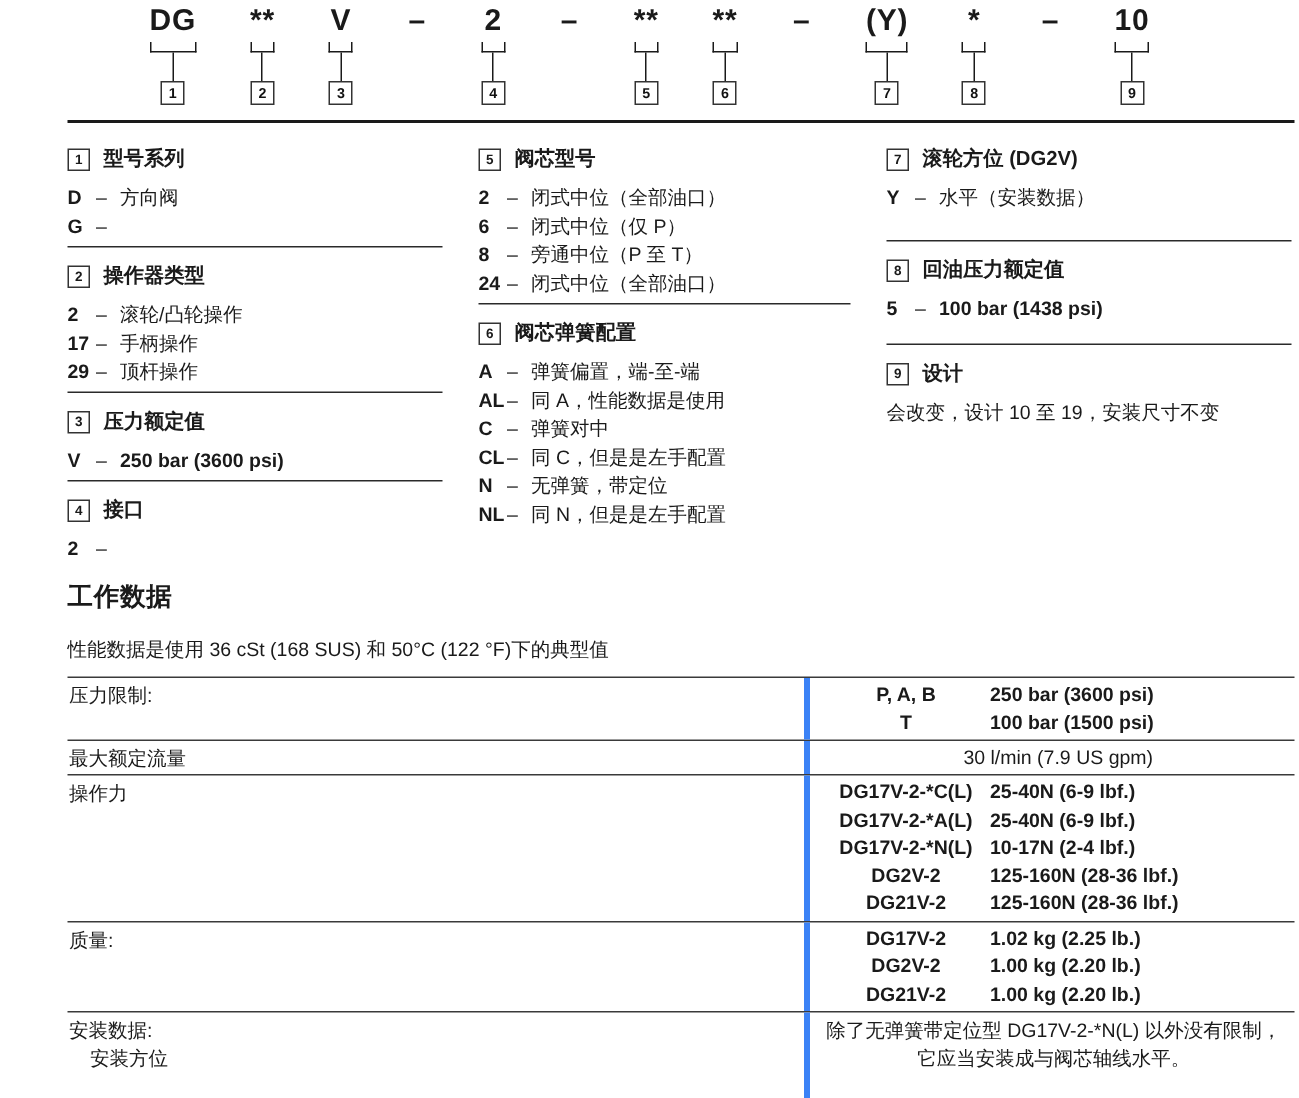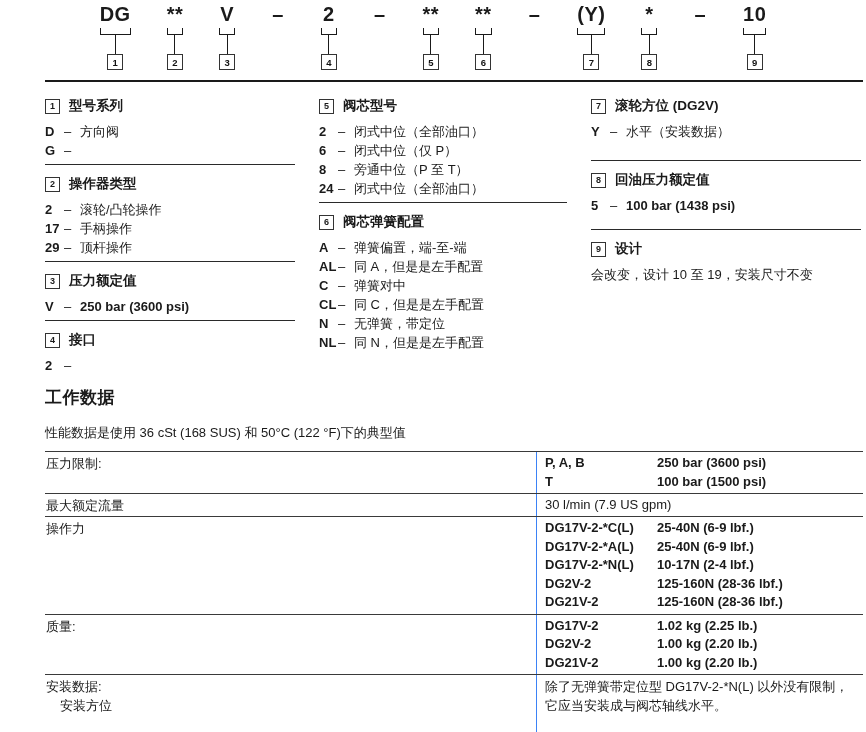--- a/index.html
+++ b/index.html
@@ -35,21 +35,21 @@
   .sec-note{font-size:13px;line-height:19px;margin-top:2px;}
 
   
   .wd{position:absolute;top:386px;left:45px;width:818px;}
   .wd-title{font-size:17px;font-weight:700;letter-spacing:0.5px;}
   .wd-note{font-size:13px;margin-top:15px;}
   .tbl{margin-top:9px;border-top:1px solid #3a3a3a;border-bottom:2.5px solid #3a3a3a;}
   .trow{display:flex;border-bottom:1px solid #3a3a3a;}
   .trow:last-child{border-bottom:none;}
   .tleft{width:490px;flex:0 0 auto;padding:2px 0 0 1px;font-size:13px;}
-  .tright{flex:1;border-left:1px solid #3b82f6;padding:2px 0 2px 8px;font-size:13px;}
+  .tright{flex:1;border-left:4px solid #3b82f6;padding:2px 0 2px 8px;font-size:13px;text-align:center;}
   .r1{min-height:38px;} .r2{min-height:21px;} .r3{min-height:93px;} .r4{min-height:57px;} .r5{min-height:62px;}
   .pair{display:flex;line-height:18.5px;}
   .pk{width:112px;flex:0 0 auto;font-weight:700;}
   .pv{font-weight:700;}
   .single-val{font-weight:400;line-height:18px;}
   .sublabel{padding-left:14px;line-height:19px;}
   .tlabel{line-height:19px;}
   .para{line-height:19px;max-width:322px;padding-right:6px;}
 </style>
 </head>
@@ -227,21 +227,21 @@
           <span class="sec-title">阀芯弹簧配置</span>
         </div>
         <div class="item">
           <span class="code">A</span>
           <span class="idash">–</span>
           <span class="desc">弹簧偏置，端-至-端</span>
         </div>
         <div class="item">
           <span class="code">AL</span>
           <span class="idash">–</span>
-          <span class="desc">同 A，但是是左手配置</span>
+          <span class="desc">同 A，性能数据是使用</span>
         </div>
         <div class="item">
           <span class="code">C</span>
           <span class="idash">–</span>
           <span class="desc">弹簧对中</span>
         </div>
         <div class="item">
           <span class="code">CL</span>
           <span class="idash">–</span>
           <span class="desc">同 C，但是是左手配置</span>

